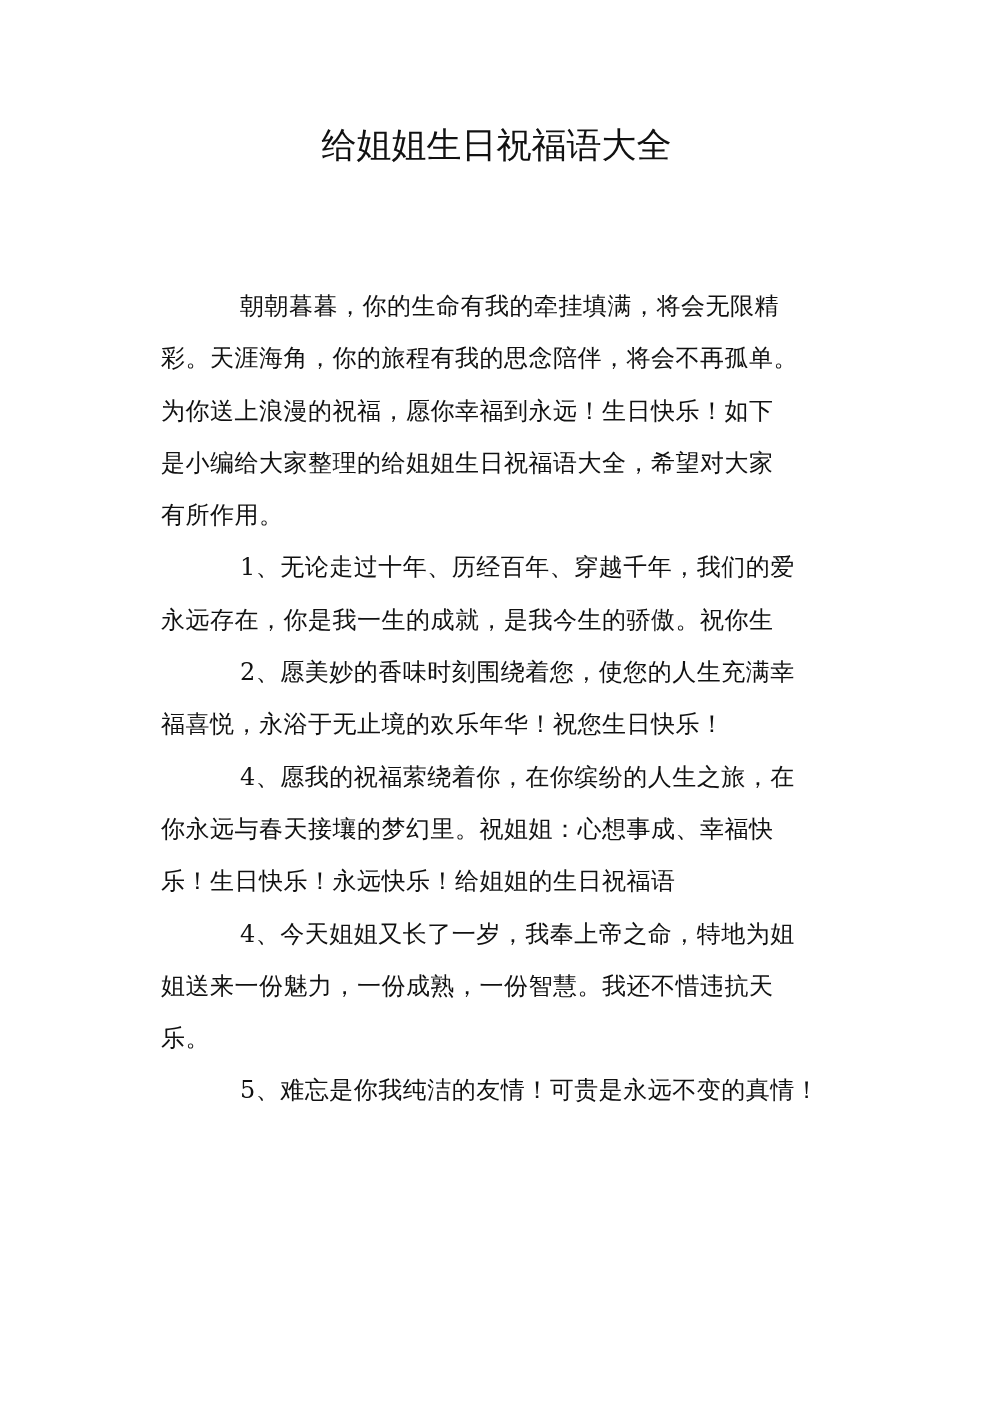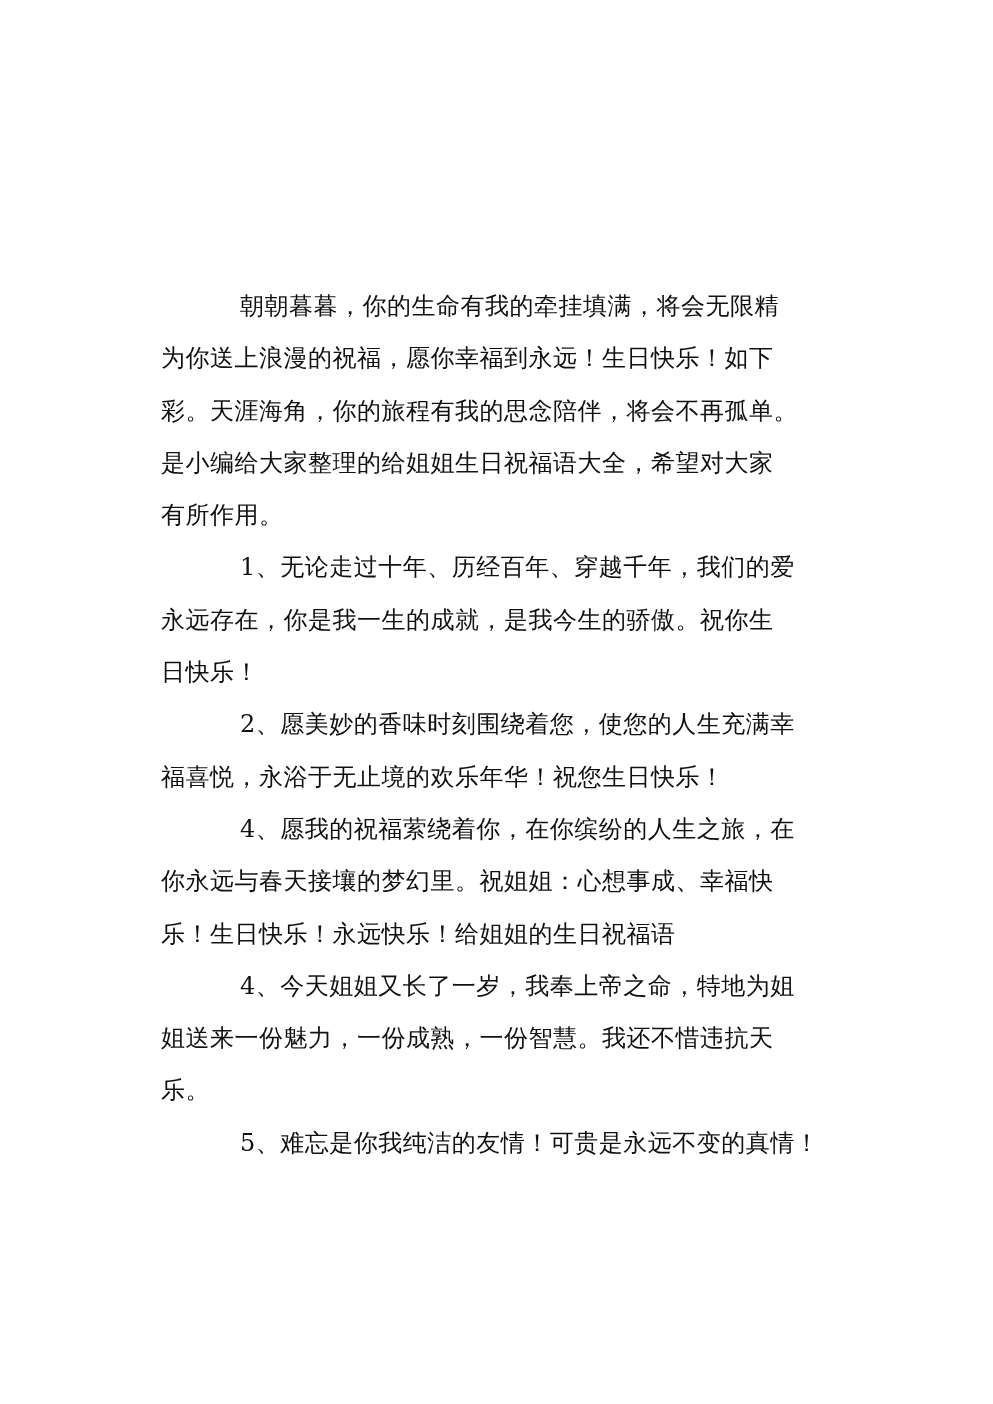--- a/index.html
+++ b/index.html
@@ -49,34 +49,34 @@
       letter-spacing: 0.5px;
     }
     .line.indent {
       padding-left: 79px;
     }
   </style>
 </head>
 <body>
 
 <div class="page">
+  <h1 class="title">给姐姐生日祝福语大全</h1>
 
   <div class="body">
     <div>
       <span class="line indent">朝朝暮暮，你的生命有我的牵挂填满，将会无限精</span>
+      <span class="line">彩。天涯海角，你的旅程有我的思念陪伴，将会不再孤单。</span>
       <span class="line">为你送上浪漫的祝福，愿你幸福到永远！生日快乐！如下</span>
-      <span class="line">彩。天涯海角，你的旅程有我的思念陪伴，将会不再孤单。</span>
       <span class="line">是小编给大家整理的给姐姐生日祝福语大全，希望对大家</span>
       <span class="line">有所作用。</span>
     </div>
 
     <div>
       <span class="line indent">1、无论走过十年、历经百年、穿越千年，我们的爱</span>
       <span class="line">永远存在，你是我一生的成就，是我今生的骄傲。祝你生</span>
-      <span class="line">日快乐！</span>
     </div>
 
     <div>
       <span class="line indent">2、愿美妙的香味时刻围绕着您，使您的人生充满幸</span>
       <span class="line">福喜悦，永浴于无止境的欢乐年华！祝您生日快乐！</span>
     </div>
 
     <div>
       <span class="line indent">4、愿我的祝福萦绕着你，在你缤纷的人生之旅，在</span>
       <span class="line">你永远与春天接壤的梦幻里。祝姐姐：心想事成、幸福快</span>

